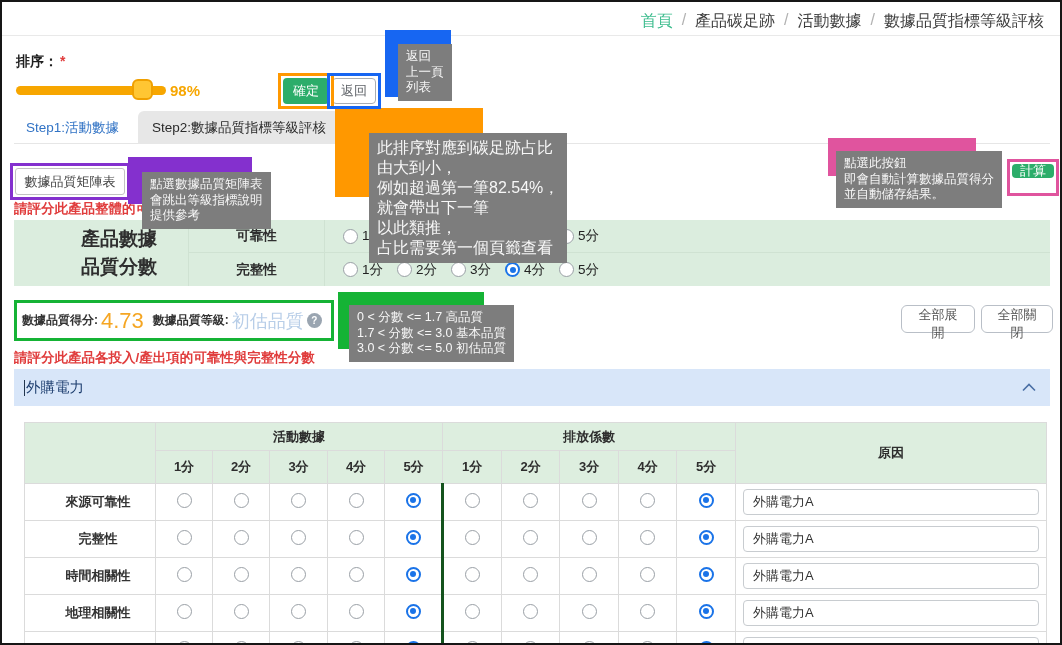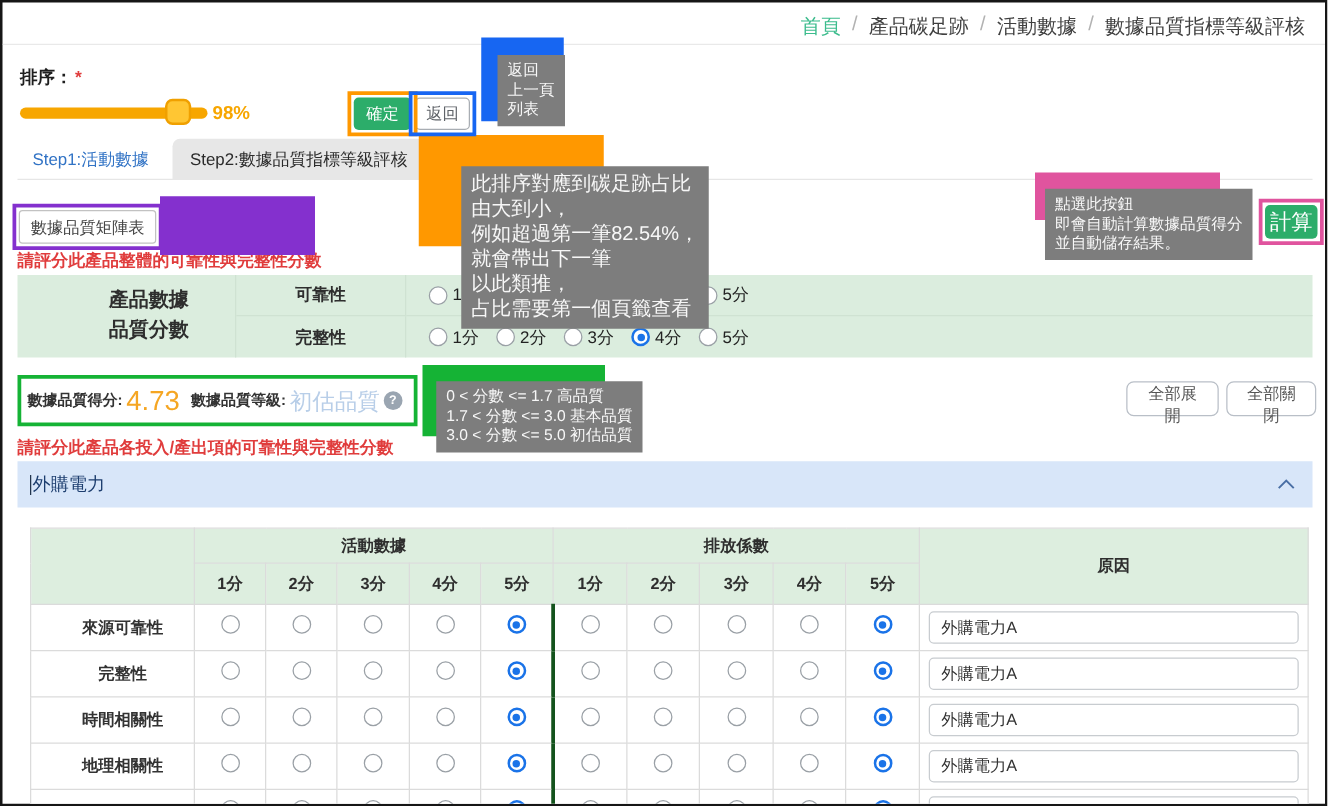--- a/index.html
+++ b/index.html
@@ -17,21 +17,21 @@
   
   .sort-label { position:absolute; left:14px; top:51px; font-size:14px; font-weight:bold; color:#1f1f1f; }
   .sort-label .req { color:#e03c3c; margin-left:2px; }
   .slider-track { position:absolute; left:14px; top:84px; width:150px; height:9px; border-radius:5px; background:#F7A600; }
   .slider-handle { position:absolute; left:130px; top:77px; width:21px; height:21px; border-radius:6px; background:#FFC633; border:2px solid #F0A000; }
   .slider-pct { position:absolute; left:168px; top:80px; font-size:15px; font-weight:bold; color:#F7A600; }
 
   .btn { display:flex; align-items:center; justify-content:center; cursor:pointer; }
   .btn-confirm { position:absolute; left:281px; top:76px; width:46px; height:26px; background:#2CAD6A; color:#fff; font-size:13px; border:none; border-radius:4px; z-index:2; }
   .btn-back { position:absolute; left:330px; top:76px; width:44px; height:26px; background:#fff; color:#5f6368; font-size:13px; border:1px solid #a8adb3; border-radius:4px; z-index:2; }
-  .btn-calc { position:absolute; left:1010px; top:162px; width:42px; height:27px; background:#2CAD6A; color:#fff; font-size:17px; border:none; border-radius:4px; z-index:2; }
+  .btn-calc { position:absolute; left:1010px; top:162px; width:42px; height:14px; background:#2CAD6A; color:#fff; font-size:13px; border:none; border-radius:4px; z-index:2; }
   .btn-matrix { position:absolute; left:13px; top:166px; width:110px; height:27px; background:#fff; color:#444; font-size:13px; border:1px solid #c2c2c2; border-radius:3px; z-index:2; }
 
   
   .tab-inactive { position:absolute; left:24px; top:117px; font-size:13.5px; color:#3173C5; cursor:pointer; z-index:2; }
   .tab-active { position:absolute; left:136px; top:109px; height:33px; padding:0 14px; background:#e7e7e7; border-radius:6px 6px 0 0; display:flex; align-items:center; font-size:13.5px; color:#2b2b2b; z-index:2; cursor:pointer; }
   .tabs-divider { position:absolute; left:12px; top:141px; width:1036px; height:1px; background:#e6e6e6; z-index:1; }
 
   
   .hl-rect { position:absolute; z-index:5; }
   .hl-border { position:absolute; z-index:6; pointer-events:none; }
@@ -54,21 +54,21 @@
   .note-calc    { left:834px; top:149px; }
   .note-grade   { left:347px; top:303px; }
 
   
   .red-note { position:absolute; font-size:13.5px; font-weight:bold; color:#E03C3C; white-space:nowrap; z-index:1; }
   .red-note-1 { left:12px; top:198px; }
   .red-note-2 { left:12px; top:347px; }
 
   
   .ps-table { position:absolute; left:12px; top:218px; width:1036px; height:66px; background:#DBEDDE; display:grid; grid-template-columns:175px 136px 1fr; grid-template-rows:33px 33px; z-index:1; }
-  .ps-label { grid-row:1/3; display:flex; flex-direction:column; align-items:center; justify-content:center; font-size:16px; font-weight:bold; color:#2e2e2e; border-right:1px solid #cfe2d2; line-height:1.5;padding-left:36px; }
+  .ps-label { grid-row:1/3; display:flex; flex-direction:column; align-items:center; justify-content:center; font-size:19px; font-weight:bold; color:#2e2e2e; border-right:1px solid #cfe2d2; line-height:1.5;padding-left:36px; }
   .ps-crit { display:flex; align-items:center; justify-content:center; font-size:13.5px; font-weight:bold; color:#2e2e2e; border-right:1px solid #cfe2d2; }
   .ps-crit.r1, .ps-opts.r1 { border-bottom:1px solid #cfe2d2; }
   .ps-opts { display:flex; align-items:center; gap:14px; padding-left:18px; }
   .ropt { display:inline-flex; align-items:center; gap:4px; font-size:13.5px; color:#222; cursor:pointer; }
 
   
   .radio { width:15px; height:15px; border:1px solid #9aa0a6; border-radius:50%; background:#fff; display:inline-block; position:relative; flex:none; }
   .radio.checked { border:2px solid #1A73E8; }
   .radio.checked::after { content:""; position:absolute; left:2.5px; top:2.5px; right:2.5px; bottom:2.5px; background:#1A73E8; border-radius:50%; }
 
@@ -334,20 +334,25 @@
       <div>列表</div>
   </div>
   <div class="note note-sort">
     <div>此排序對應到碳足跡占比</div>
       <div>由大到小，</div>
       <div>例如超過第一筆82.54%，</div>
     <div>就會帶出下一筆</div>
       <div>以此類推，</div>
       <div>占比需要第一個頁籤查看</div>
   </div>
+  <div class="note note-matrix">
+    <div>點選數據品質矩陣表</div>
+      <div>會跳出等級指標說明</div>
+      <div>提供參考</div>
+  </div>
   <div class="note note-calc">
     <div>點選此按鈕</div>
       <div>即會自動計算數據品質得分</div>
       <div>並自動儲存結果。</div>
   </div>
   <div class="note note-grade">
     <div>0 &lt; 分數 &lt;= 1.7 高品質</div>
       <div>1.7 &lt; 分數 &lt;= 3.0 基本品質</div>
       <div>3.0 &lt; 分數 &lt;= 5.0 初估品質</div>
   </div>

